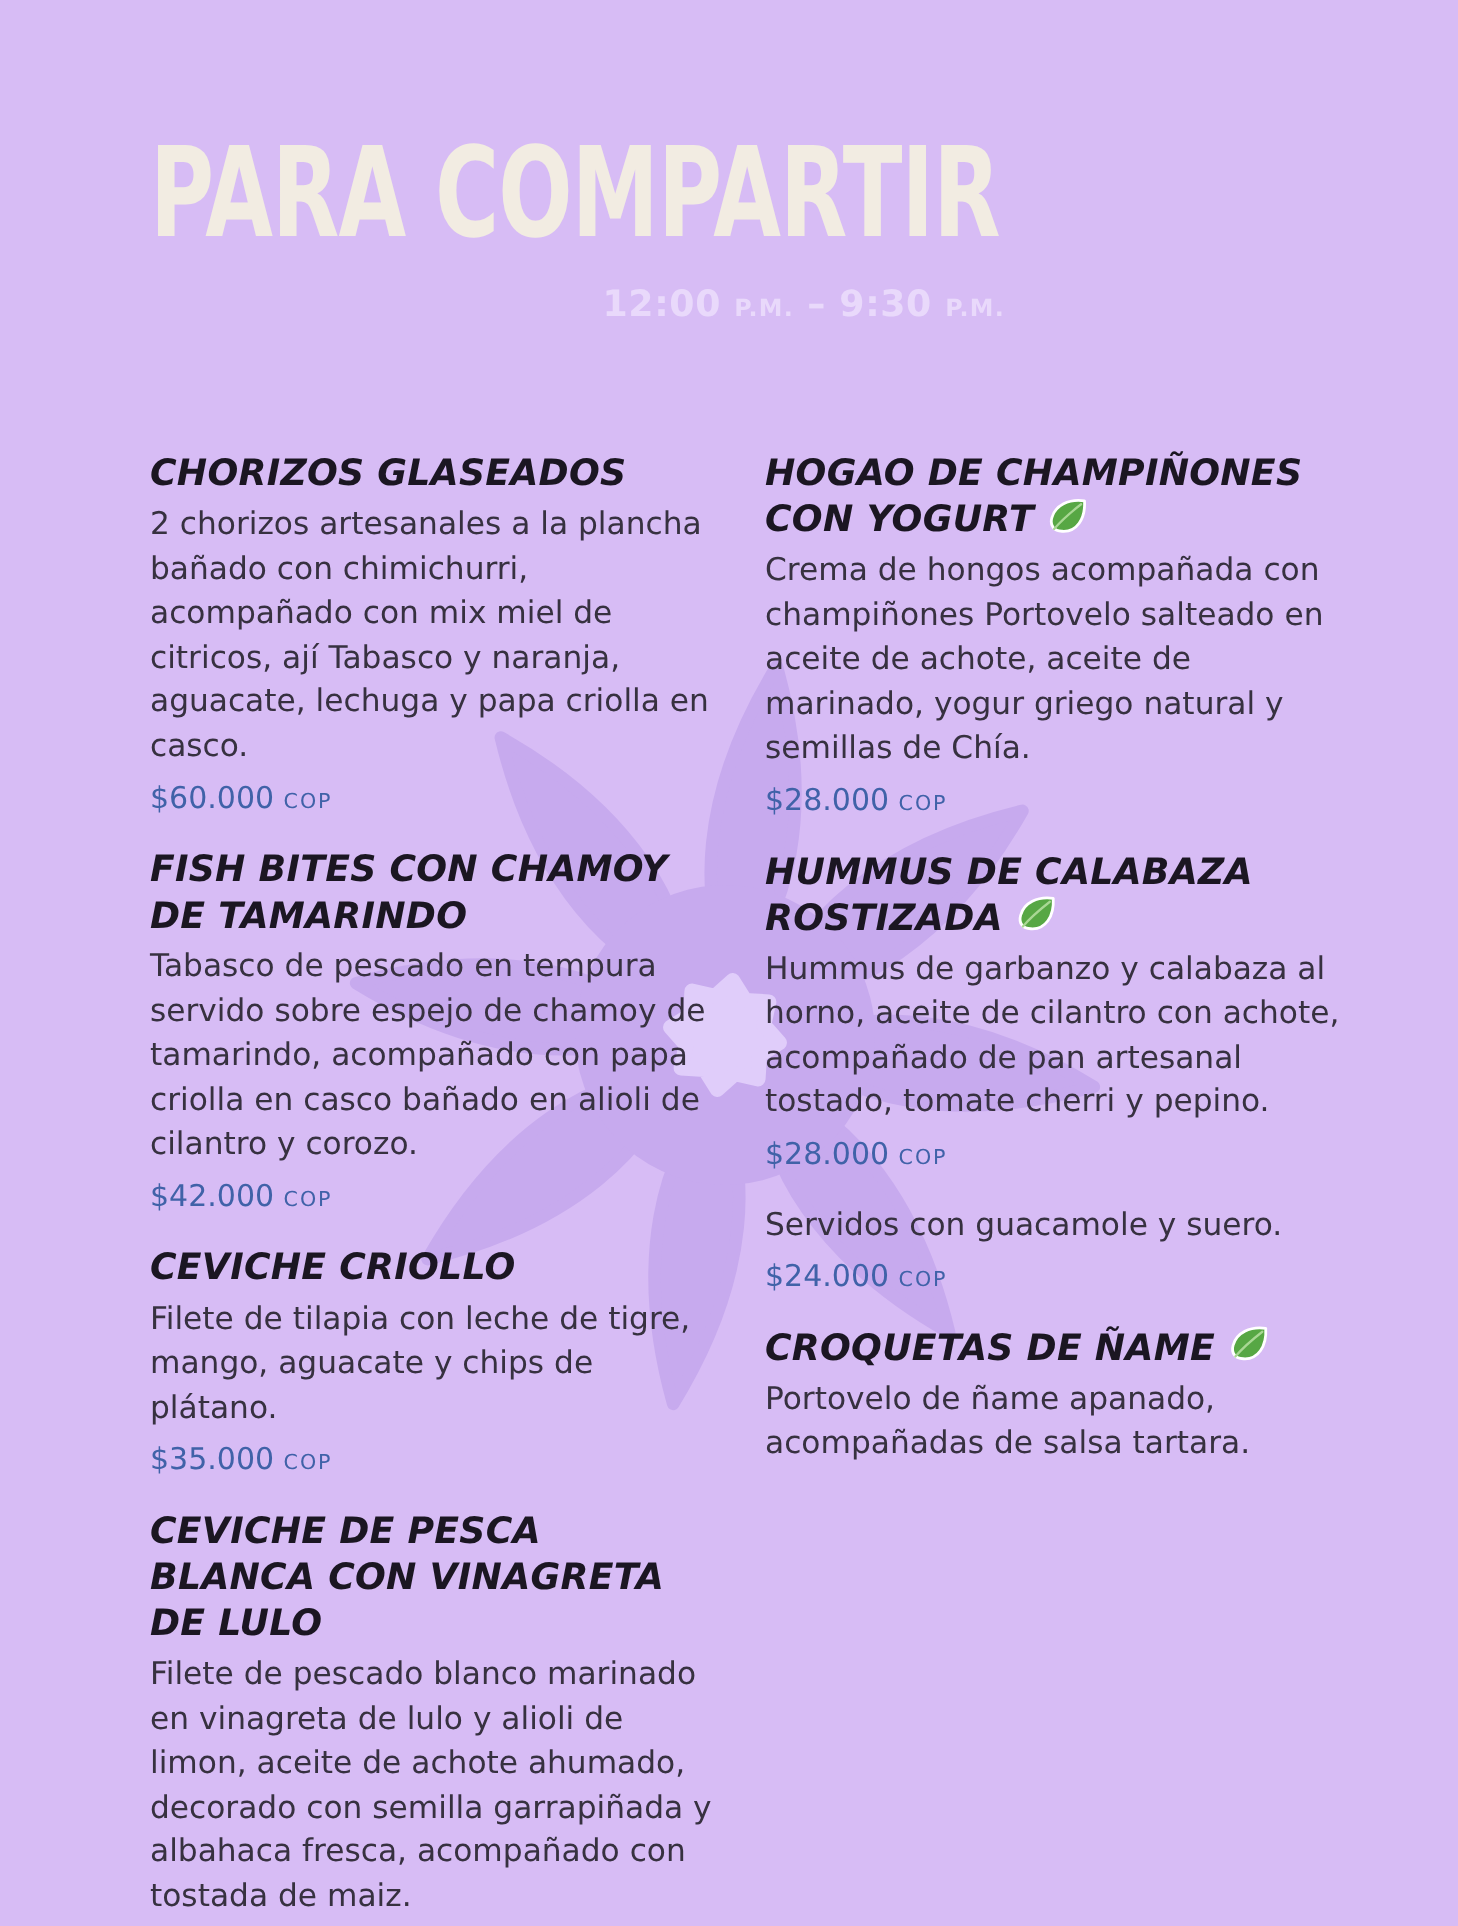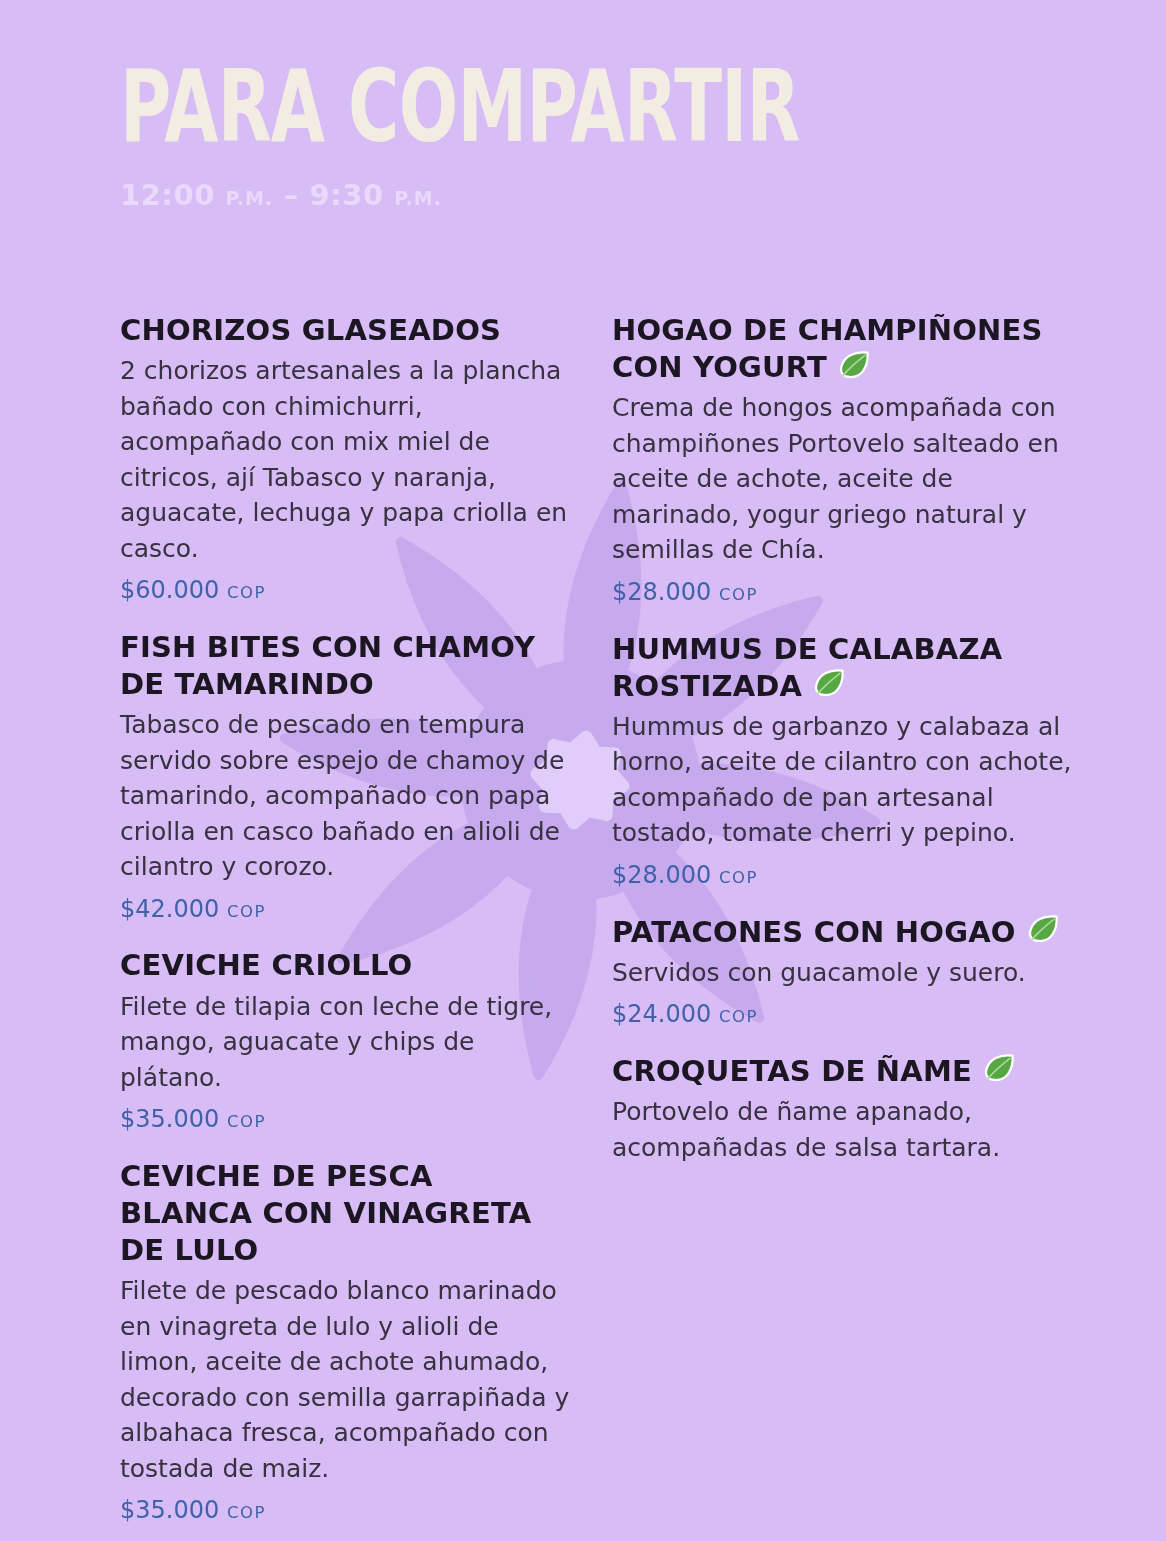--- a/index.html
+++ b/index.html
@@ -26,38 +26,39 @@
   .page{position:relative;width:1166px;height:1541px;}
 
   
   .flower{
     position:absolute;left:230px;top:460px;width:700px;height:640px;
     pointer-events:none;
   }
 
   .content{position:relative;z-index:1;}
 
-  header{padding:64px 0 0 120px;}
+  header{padding:64px 0 0 120px;margin-top:48px;}
   .page-title{
     margin:0;
     font-size:100px;
     line-height:0.86;
     font-weight:800;
     color:var(--title);
     letter-spacing:-1px;
     transform:scaleX(0.70);
     transform-origin:left top;
     white-space:nowrap;
   }
   .hours{
     margin-top:28px;
     font-size:29px;
     font-weight:800;
     color:var(--hours);
     letter-spacing:0.5px;
+    text-align:center;
   }
   .hours .suffix{
     font-size:19px;
     letter-spacing:1px;
   }
 
   .columns{
     display:flex;
     gap:37px;
     padding-left:120px;
@@ -67,20 +68,21 @@
   .col-right{width:470px;flex:0 0 470px;}
 
   .item{margin-bottom:24px;}
   .item-name{
     margin:0 0 4px 0;
     font-size:29px;
     line-height:1.28;
     font-weight:800;
     color:var(--heading);
     letter-spacing:0.2px;
+    font-style:italic;
   }
   .leaf{
     display:inline-block;
     width:36px;height:30px;
     margin-left:10px;
     vertical-align:-3px;
   }
   .item-desc{
     margin:0 0 10px 0;
     font-size:25px;
@@ -211,28 +213,20 @@
             </span>
           </h2>
           <p class="item-desc">Hummus de garbanzo y calabaza al horno, aceite de cilantro con achote, acompañado de pan artesanal tostado, tomate cherri y pepino.</p>
           <p class="item-price">
             <span class="amount">$28.000</span>
             <span class="cur">COP</span>
           </p>
         </article>
 
         <article class="item">
-          <h2 class="item-name">
-            <span>PATACONES CON HOGAO</span><span class="leaf">
-              <svg viewBox="0 0 40 34" xmlns="http://www.w3.org/2000/svg">
-                <path d="M34 3 C20 1 8 7 5 18 C3 25 7 30 14 30 C27 31 35 19 34 3 Z" fill="#57a744" stroke="#ffffff" stroke-width="2.5" stroke-linejoin="round"></path>
-                <path d="M31 6 C22 13 13 21 7 28" fill="none" stroke="#a9d794" stroke-width="2" stroke-linecap="round"></path>
-              </svg>
-            </span>
-          </h2>
           <p class="item-desc">Servidos con guacamole y suero.</p>
           <p class="item-price">
             <span class="amount">$24.000</span>
             <span class="cur">COP</span>
           </p>
         </article>
 
         <article class="item">
           <h2 class="item-name">
             <span>CROQUETAS DE ÑAME</span><span class="leaf">

